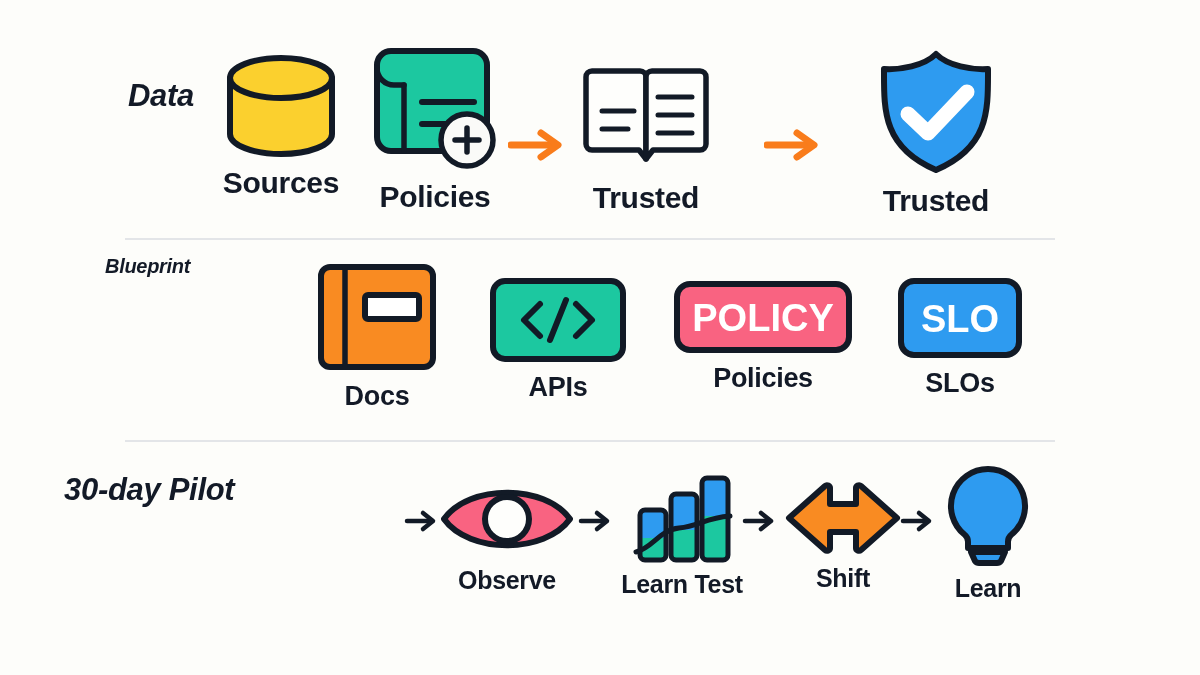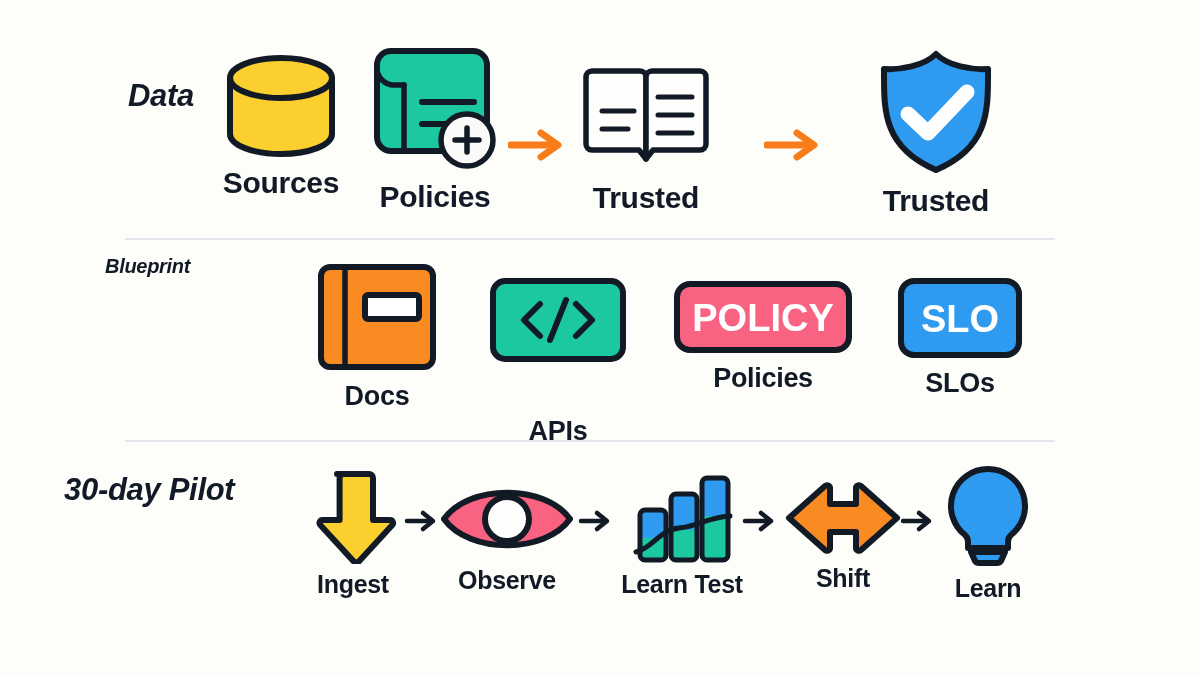--- a/index.html
+++ b/index.html
@@ -77,21 +77,21 @@
   .row3 .item-label { font-size: 25px; margin-top: 6px; }
 
   
   #item-sources { left: 214px; top: 24px;  width: 134px; }
   #item-catalog { left: 368px; top: 16px;  width: 134px; }
   #item-lineage { left: 578px; top: 35px;  width: 136px; }
   #item-trusted { left: 868px; top: 20px;  width: 136px; }
 
   
   #item-docs     { left: 310px; top: 18px; width: 134px; }
-  #item-apis     { left: 488px; top: 33px; width: 140px; gap: 44px; }
+  #item-apis     { left: 488px; top: 33px; width: 140px; }
   #item-policies { left: 672px; top: 36px; width: 182px; }
   #item-slos     { left: 896px; top: 33px; width: 128px; }
 
   
   #item-ingest   { left: 303px; top: 22px; width: 100px; }
   #item-observe  { left: 437px; top: 32px; width: 140px; }
   #item-parity   { left: 600px; top: 26px; width: 164px; }
   #item-shift    { left: 790px; top: 32px; width: 106px; }
   #item-learn    { left: 936px; top: 18px; width: 104px; }
 
@@ -231,28 +231,20 @@
       <div class="item-label">SLOs</div>
     </div>
   </div>
 
   <div class="divider" id="divider-2"></div>
 
   <div class="row row3" id="row-pilot">
 
     <div class="row-label" id="label-pilot">30-day Pilot</div>
 
-    <div class="item" id="item-ingest">
-      <div class="icon-box">
-        <svg width="92" height="96" viewBox="0 0 92 96">
-          <path d="M30 6 h32 a4 4 0 0 1 4 4 v42 h17 a3 3 0 0 1 2.3 5 l-33 36 a4 4 0 0 1 -6 0 l-33 -36 a3 3 0 0 1 2.3 -5 h17 v-42 a4 4 0 0 1 4 -4 z" fill="#FBD02E" stroke="#121A26" stroke-width="6" stroke-linejoin="round"></path>
-        </svg>
-      </div>
-      <div class="item-label">Ingest</div>
-    </div>
 
     <div class="arrow" id="arrow-r3-1">
       <svg width="34" height="26" viewBox="0 0 34 26">
         <path d="M3 13 H26" stroke="#121A26" stroke-width="4.5" stroke-linecap="round"></path>
         <path d="M19 5 L29 13 L19 21" fill="none" stroke="#121A26" stroke-width="4.5" stroke-linecap="round" stroke-linejoin="round"></path>
       </svg>
     </div>
 
     <div class="item" id="item-observe">
       <div class="icon-box">

